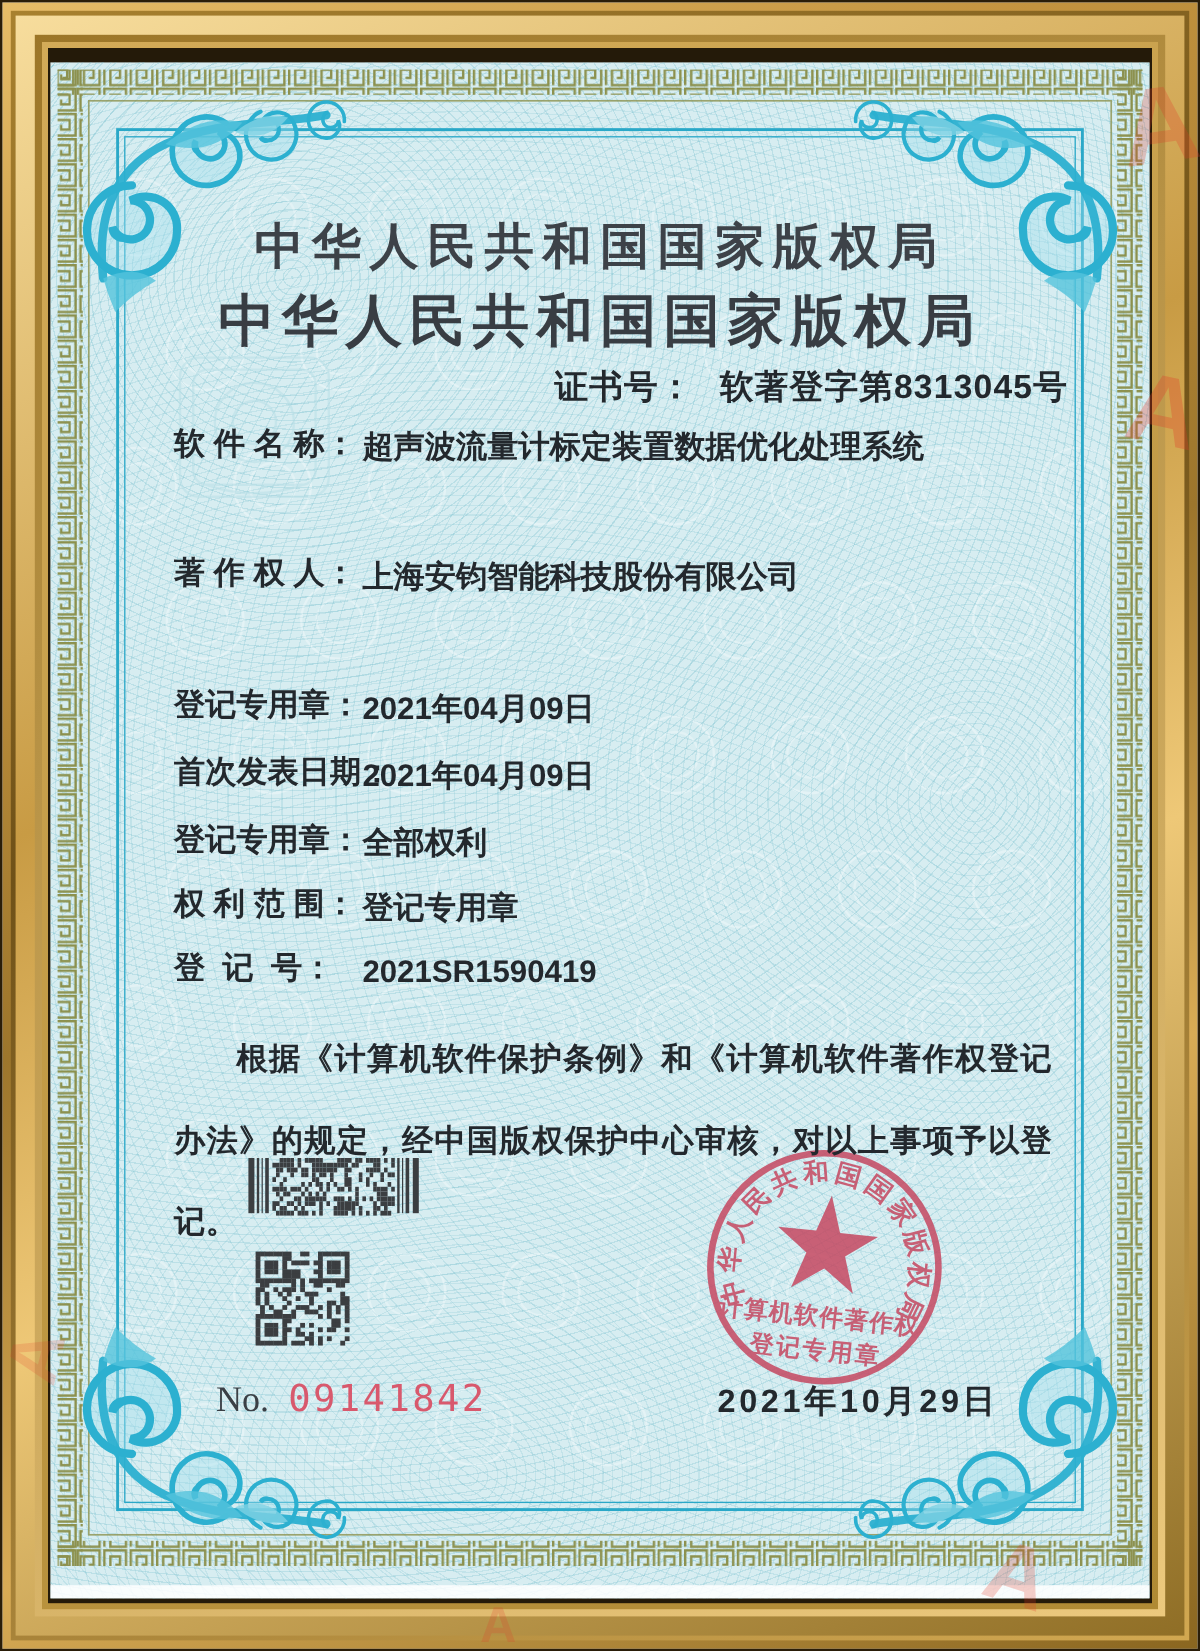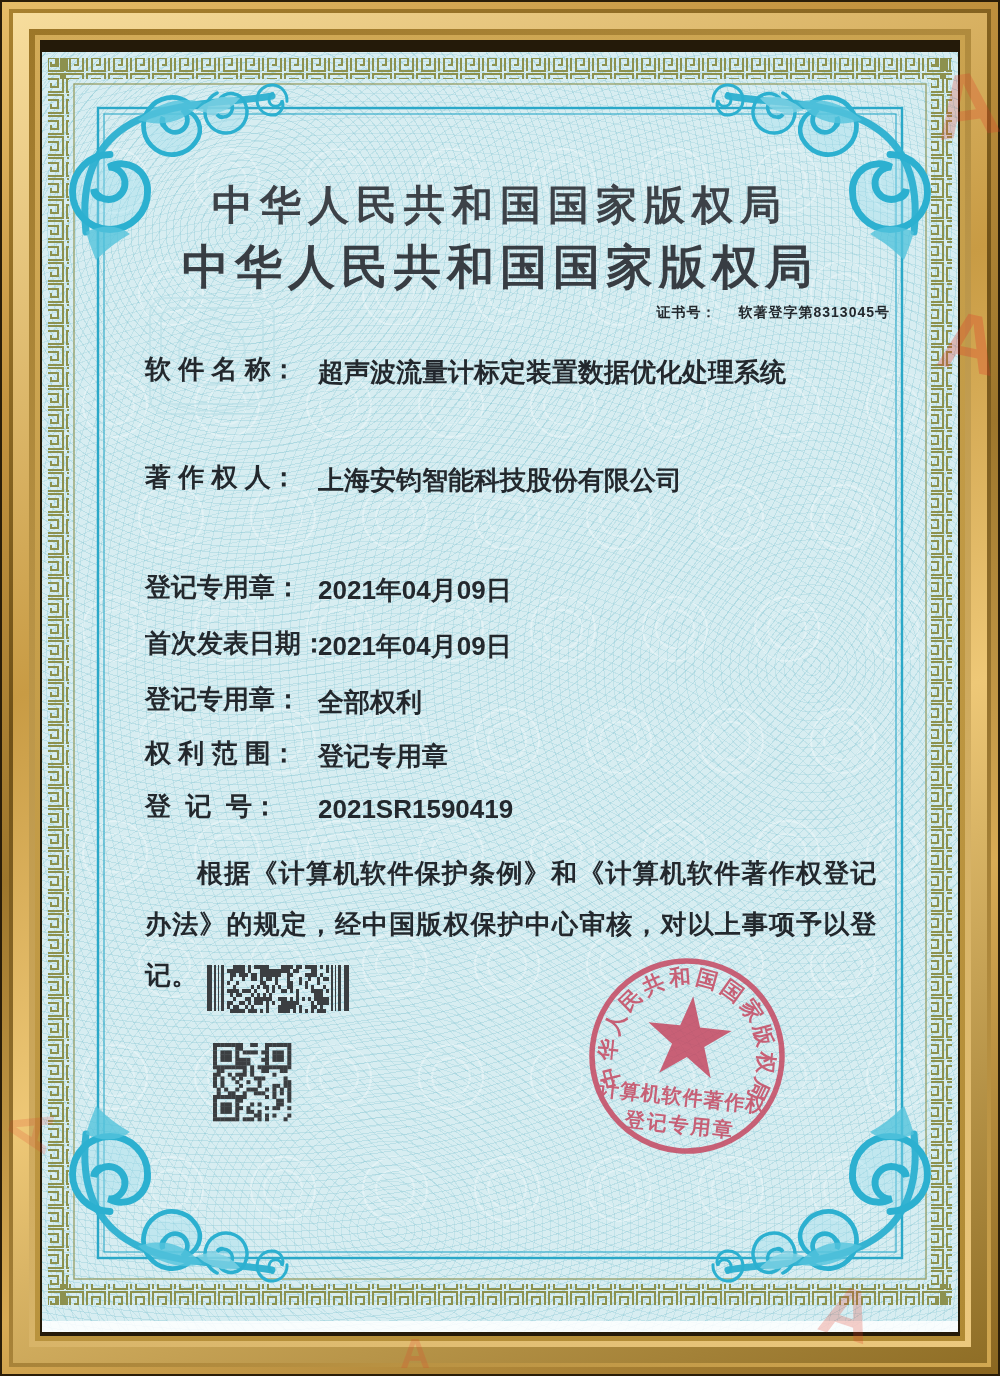--- a/index.html
+++ b/index.html
@@ -20,26 +20,26 @@
       repeating-radial-gradient(circle at 84% 48%, rgba(122,192,206,.24) 0 1px, rgba(122,192,206,0) 1px 9px),
       repeating-radial-gradient(circle at 38% 92%, rgba(122,192,206,.22) 0 1px, rgba(122,192,206,0) 1px 8px);}
   .wm{position:absolute;border:2px solid rgba(255,255,255,.62);border-radius:50%;width:62px;height:62px;opacity:.5;pointer-events:none;}
   .wm::after{content:"";position:absolute;left:11px;top:11px;width:36px;height:36px;border:2px solid rgba(255,255,255,.55);border-radius:50%;}
   .deco{position:absolute;left:0;top:0;z-index:2;pointer-events:none;}
   .paper-edge{position:absolute;left:0;right:0;bottom:0;height:11px;background:rgba(255,255,255,.85);z-index:3;}
   
   .txt{position:absolute;z-index:4;color:#23282d;}
   .authority{top:126px;left:0;width:916px;text-align:center;font-size:41px;font-weight:900;letter-spacing:7px;color:#3d4248;font-family:"Liberation Serif","DejaVu Serif",serif;}
   .cert-title{top:184px;left:0;width:916px;text-align:center;font-size:47px;font-weight:900;letter-spacing:6px;color:#383d43;font-family:"Liberation Serif","DejaVu Serif",serif;}
-  .certno{top:252px;right:68px;font-size:14px;font-weight:700;letter-spacing:1px;}
+  .certno{top:252px;right:68px;font-size:28px;font-weight:700;letter-spacing:1px;}
   .certno .gap{display:inline-block;width:22px;}
   .row{position:absolute;left:0;width:916px;font-size:26px;font-weight:700;}
   .row .lab{position:absolute;left:103px;white-space:pre;}
-  .row .val{position:absolute;left:276px;width:600px;line-height:40px;}
-  .statement{top:796px;left:103px;width:732px;font-size:26px;font-weight:600;line-height:51px;text-indent:2em;text-align:justify;letter-spacing:.5px;}
+  .row .val{position:absolute;left:260px;width:600px;line-height:40px;}
+  .statement{top:796px;left:103px;width:732px;font-size:26px;font-weight:600;line-height:68px;text-indent:2em;text-align:justify;letter-spacing:.5px;}
   .serial{top:1096px;left:138px;font-size:30px;}
   .serial .no{font-family:"Liberation Serif","DejaVu Serif",serif;color:#3b4046;}
   .serial .num{font-family:"DejaVu Sans Mono",monospace;color:#d8596d;letter-spacing:2px;margin-left:16px;font-size:31px;}
   .issue-date{top:1098px;left:556px;font-size:27px;font-weight:700;letter-spacing:3px;color:#23282d;}
   
   .amark{position:absolute;z-index:5;color:#e23b28;font-weight:700;font-family:"Liberation Sans",sans-serif;pointer-events:none;}
 </style>
 </head>
 <body>
 
@@ -664,21 +664,25 @@
       <div class="lab">权 利 范 围：</div>
       <div class="val">登记专用章</div>
     </div>
     <div class="txt row" style="top:737px">
       <div class="lab">登  记  号：</div>
       <div class="val">2021SR1590419</div>
     </div>
 
     <div class="txt statement">根据《计算机软件保护条例》和《计算机软件著作权登记办法》的规定，经中国版权保护中心审核，对以上事项予以登记。</div>
 
-
+    <div class="txt serial">
+      <span class="no">No.</span><span class="num">09141842</span>
+    </div>
+
+    <div class="txt issue-date">2021年10月29日</div>
 
     <div class="paper-edge"></div>
   </div>
 
   <div class="amark" style="left:934px;top:54px;font-size:90px;opacity:.26;transform:rotate(-8deg)">A</div>
   <div class="amark" style="left:940px;top:296px;font-size:82px;opacity:.3;transform:rotate(12deg)">A</div>
   <div class="amark" style="left:822px;top:1272px;font-size:72px;opacity:.24;transform:rotate(18deg)">A</div>
   <div class="amark" style="left:8px;top:1096px;font-size:60px;opacity:.18;transform:rotate(-76deg)">A</div>
   <div class="amark" style="left:400px;top:1330px;font-size:42px;opacity:.2">A</div>
 </div>

